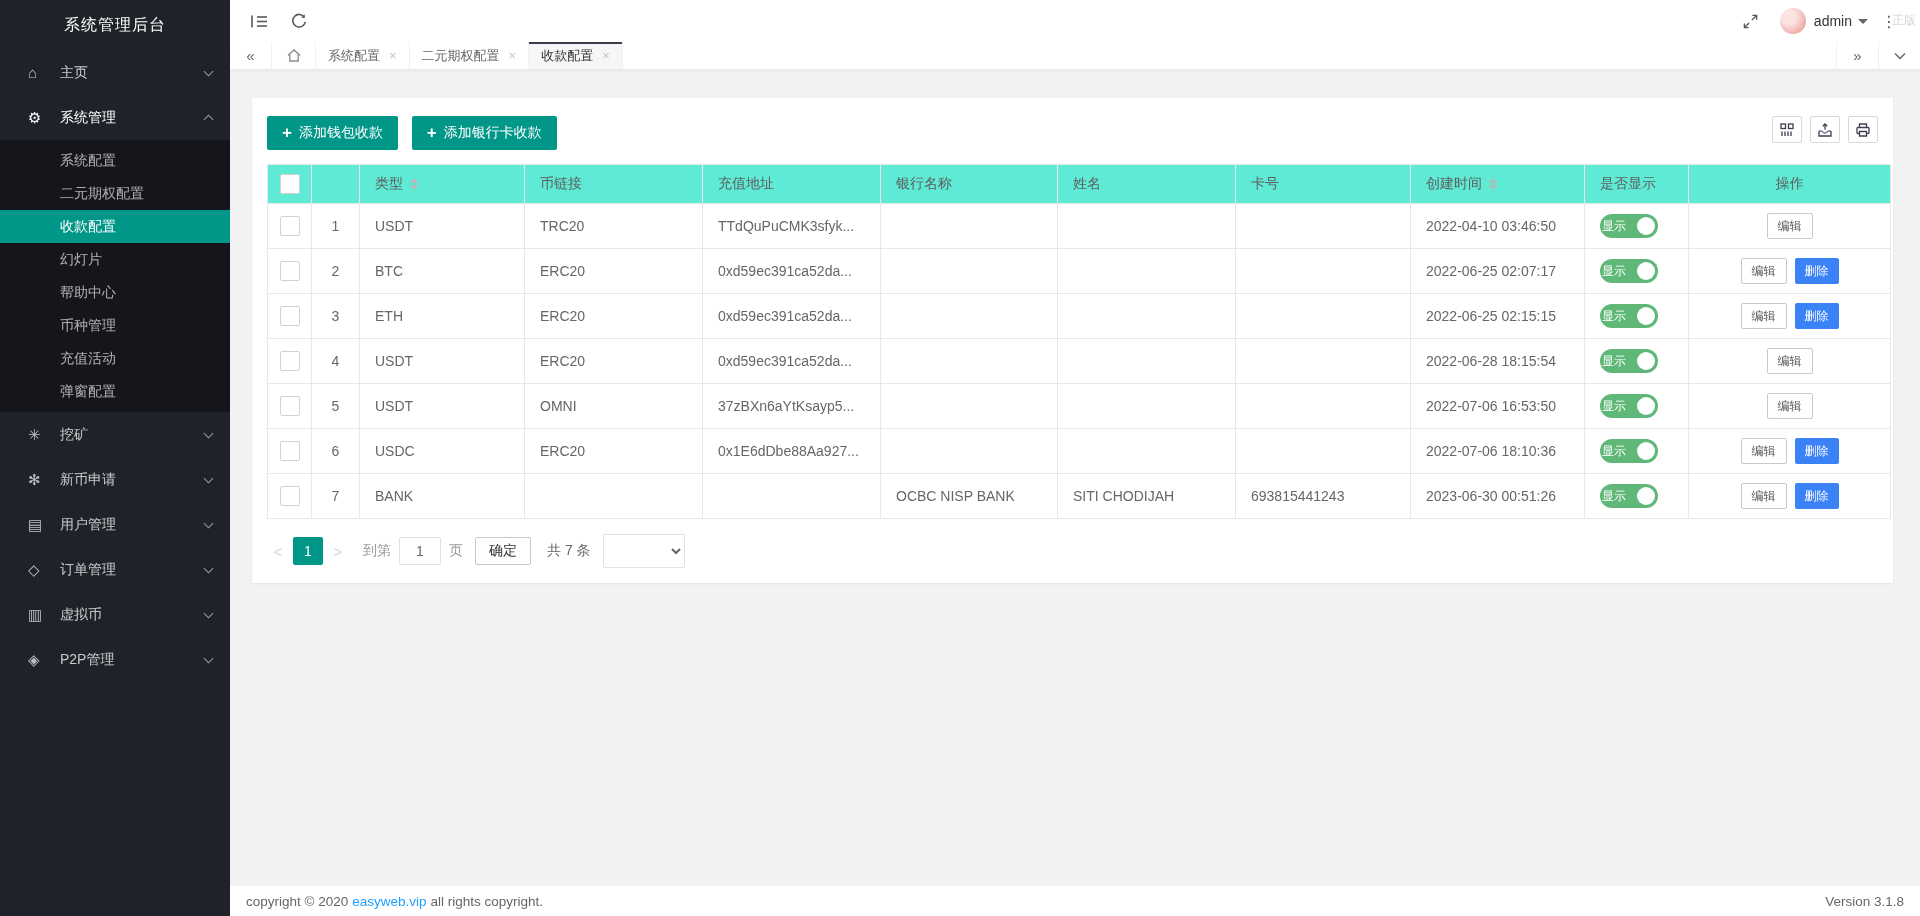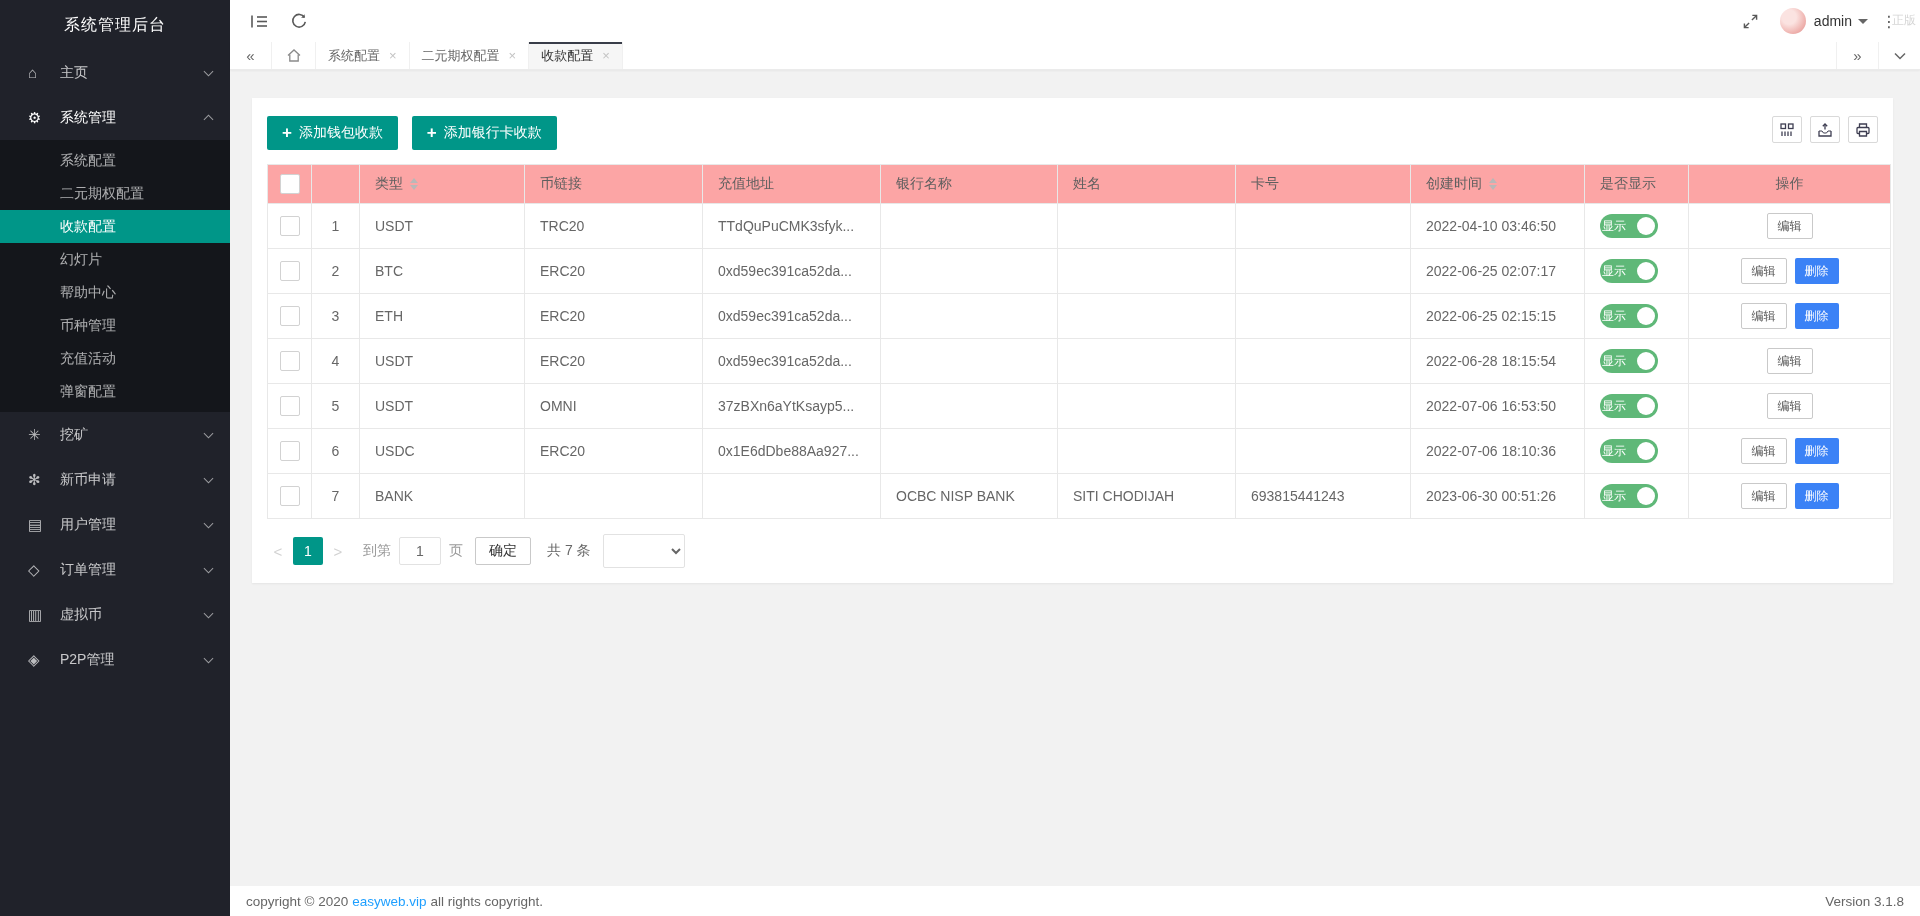--- a/index.html
+++ b/index.html
@@ -50,21 +50,21 @@
   .card { background:#fff; box-shadow:0 1px 2px rgba(0,0,0,.06); padding:18px 15px 15px; }
 
   .toolbar { display:flex; justify-content:space-between; align-items:flex-start; margin-bottom:14px; }
   .btn-primary { background:#009688; color:#fff; border:none; height:34px; padding:0 15px; font-size:14px; border-radius:2px; cursor:pointer; display:inline-flex; align-items:center; margin-right:10px; font-family:inherit; }
   .btn-primary .plus { font-size:17px; margin-right:7px; font-weight:bold; }
   .tools { display:flex; }
   .tool-btn { width:30px; height:27px; border:1px solid #d9d9d9; background:#fff; border-radius:2px; margin-left:8px; display:flex; align-items:center; justify-content:center; cursor:pointer; color:#3e3e52; }
 
   table { width:100%; border-collapse:collapse; table-layout:fixed; font-size:14px; color:#666; }
   th, td { border:1px solid #e8e8e8; padding:9px 15px; text-align:left; font-weight:normal; overflow:hidden; white-space:nowrap; }
-  th { background:#fca5a5; color:#5f5f5f; }
+  th { background:#5eead4; color:#5f5f5f; }
   .c-check, .c-num { text-align:center; padding:9px 4px; }
   .c-center { text-align:center; }
   .checkbox { width:20px; height:20px; border:1px solid #d2d2d2; border-radius:2px; background:#fff; display:inline-block; vertical-align:middle; cursor:pointer; }
   .sort { display:inline-flex; flex-direction:column; margin-left:7px; vertical-align:middle; cursor:pointer; }
   .sort i { width:0; height:0; border-left:4px solid transparent; border-right:4px solid transparent; display:block; }
   .sort .up { border-bottom:5px solid #b8b8b8; margin-bottom:2px; }
   .sort .dn { border-top:5px solid #b8b8b8; }
 
   .switch { width:58px; height:24px; border-radius:24px; background:#5FB878; display:inline-flex; align-items:center; position:relative; padding-left:2px; cursor:pointer; vertical-align:middle; }
   .switch-label { color:#fff; font-size:12px; }

